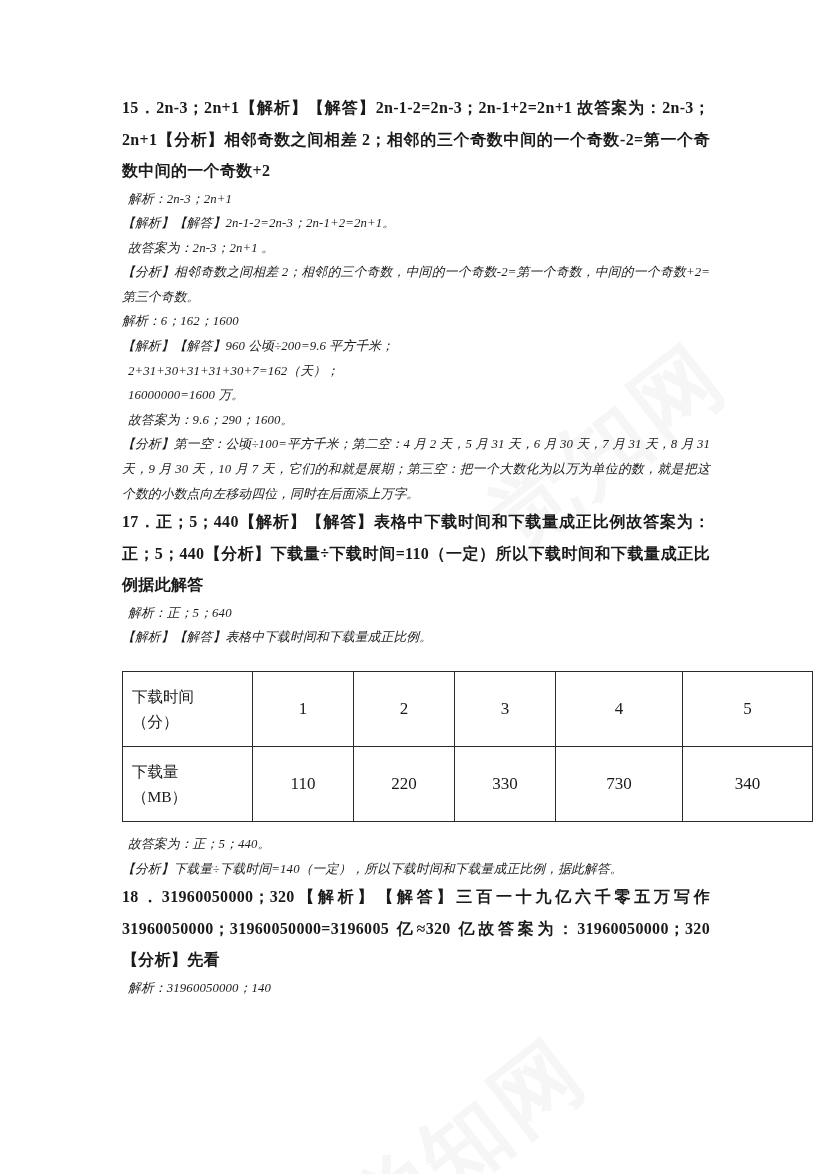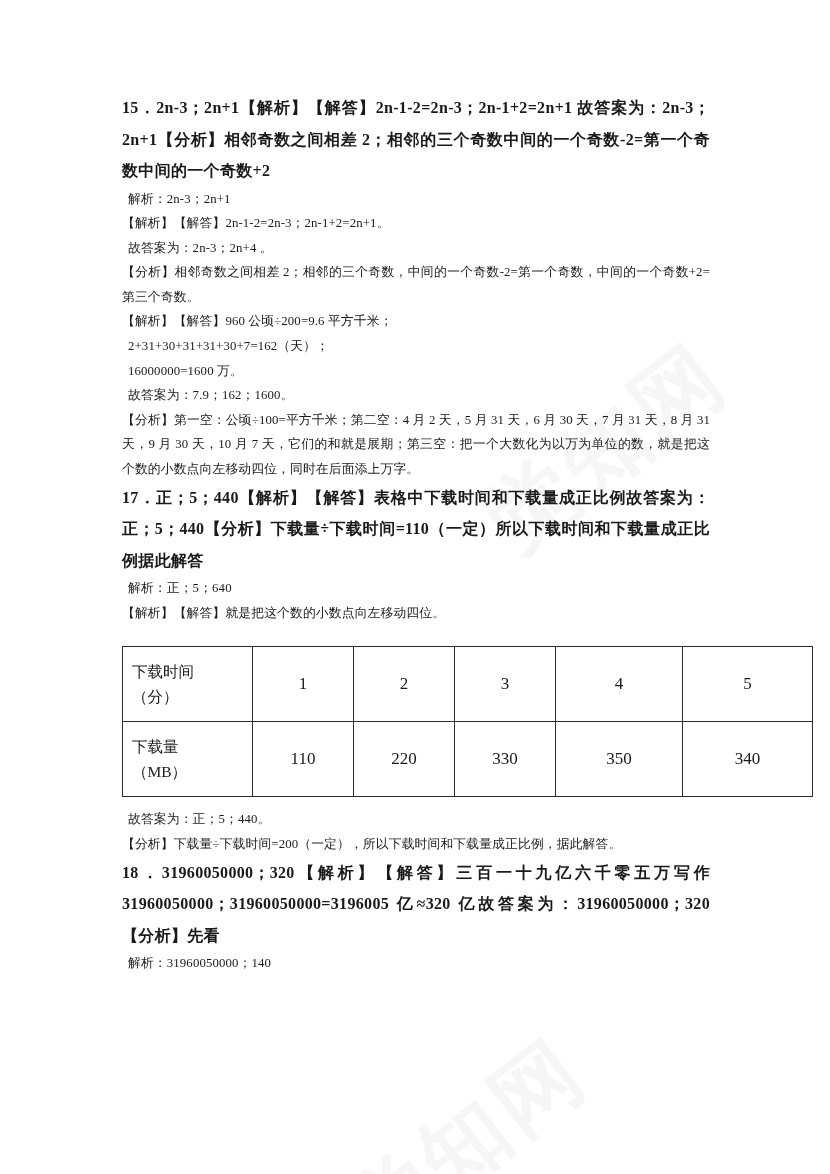--- a/index.html
+++ b/index.html
@@ -66,20 +66,21 @@
   }
 
   
   .exp {
     font-size: 12.8px;
     line-height: 24.6px;
     margin: 0;
     text-align: justify;
     text-justify: inter-ideograph;
     letter-spacing: 0.01em;
+    font-style: italic;
   }
   .exp.indent {
     text-indent: 6px;
   }
 
   .block {
     margin: 0;
   }
 
   
@@ -125,36 +126,37 @@
 
   <div class="watermark wm-1">觉知网</div>
   <div class="watermark wm-2">觉知网</div>
 
   <div class="content">
 
     <div class="block">
       <p class="qline">15．2n-3；2n+1【解析】【解答】2n-1-2=2n-3；2n-1+2=2n+1 故答案为：2n-3；2n+1【分析】相邻奇数之间相差 2；相邻的三个奇数中间的一个奇数-2=第一个奇数中间的一个奇数+2</p>
       <p class="exp indent">解析：2n-3；2n+1</p>
       <p class="exp">【解析】【解答】2n-1-2=2n-3；2n-1+2=2n+1。</p>
-      <p class="exp indent">故答案为：2n-3；2n+4 。</p>
+      <p class="exp indent">故答案为：2n-3；2n+1 。</p>
       <p class="exp">【分析】相邻奇数之间相差 2；相邻的三个奇数，中间的一个奇数-2=第一个奇数，中间的一个奇数+2=第三个奇数。</p>
     </div>
 
     <div class="block">
+      <p class="exp">解析：6；162；1600</p>
       <p class="exp">【解析】【解答】960 公顷÷200=9.6 平方千米；</p>
       <p class="exp indent">2+31+30+31+31+30+7=162（天）；</p>
       <p class="exp indent">16000000=1600 万。</p>
-      <p class="exp indent">故答案为：7.9；162；1600。</p>
+      <p class="exp indent">故答案为：9.6；290；1600。</p>
       <p class="exp">【分析】第一空：公顷÷100=平方千米；第二空：4 月 2 天，5 月 31 天，6 月 30 天，7 月 31 天，8 月 31 天，9 月 30 天，10 月 7 天，它们的和就是展期；第三空：把一个大数化为以万为单位的数，就是把这个数的小数点向左移动四位，同时在后面添上万字。</p>
     </div>
 
     <div class="block">
       <p class="qline">17．正；5；440【解析】【解答】表格中下载时间和下载量成正比例故答案为：正；5；440【分析】下载量÷下载时间=110（一定）所以下载时间和下载量成正比例据此解答</p>
       <p class="exp indent">解析：正；5；640</p>
-      <p class="exp">【解析】【解答】就是把这个数的小数点向左移动四位。</p>
+      <p class="exp">【解析】【解答】表格中下载时间和下载量成正比例。</p>
 
       <div class="table-wrap">
         <table class="data-table">
           <tbody>
             <tr>
               <td class="rowhead">
                 <span class="rh-l1">下载时间</span>
                 <span class="rh-l2">（分）</span>
               </td>
               <td class="val col-w1">1</td>
@@ -164,29 +166,29 @@
               <td class="val col-w5">5</td>
             </tr>
             <tr>
               <td class="rowhead">
                 <span class="rh-l1">下载量</span>
                 <span class="rh-l2">（MB）</span>
               </td>
               <td class="val col-w1">110</td>
               <td class="val col-w2">220</td>
               <td class="val col-w3">330</td>
-              <td class="val col-w4">350</td>
+              <td class="val col-w4">730</td>
               <td class="val col-w5">340</td>
             </tr>
           </tbody>
         </table>
       </div>
 
       <p class="exp indent">故答案为：正；5；440。</p>
-      <p class="exp">【分析】下载量÷下载时间=200（一定），所以下载时间和下载量成正比例，据此解答。</p>
+      <p class="exp">【分析】下载量÷下载时间=140（一定），所以下载时间和下载量成正比例，据此解答。</p>
     </div>
 
     <div class="block">
       <p class="qline">18．31960050000；320【解析】【解答】三百一十九亿六千零五万写作 31960050000；31960050000=3196005 亿≈320 亿故答案为：31960050000；320【分析】先看</p>
       <p class="exp indent">解析：31960050000；140</p>
     </div>
 
   </div>
 </div>
 

